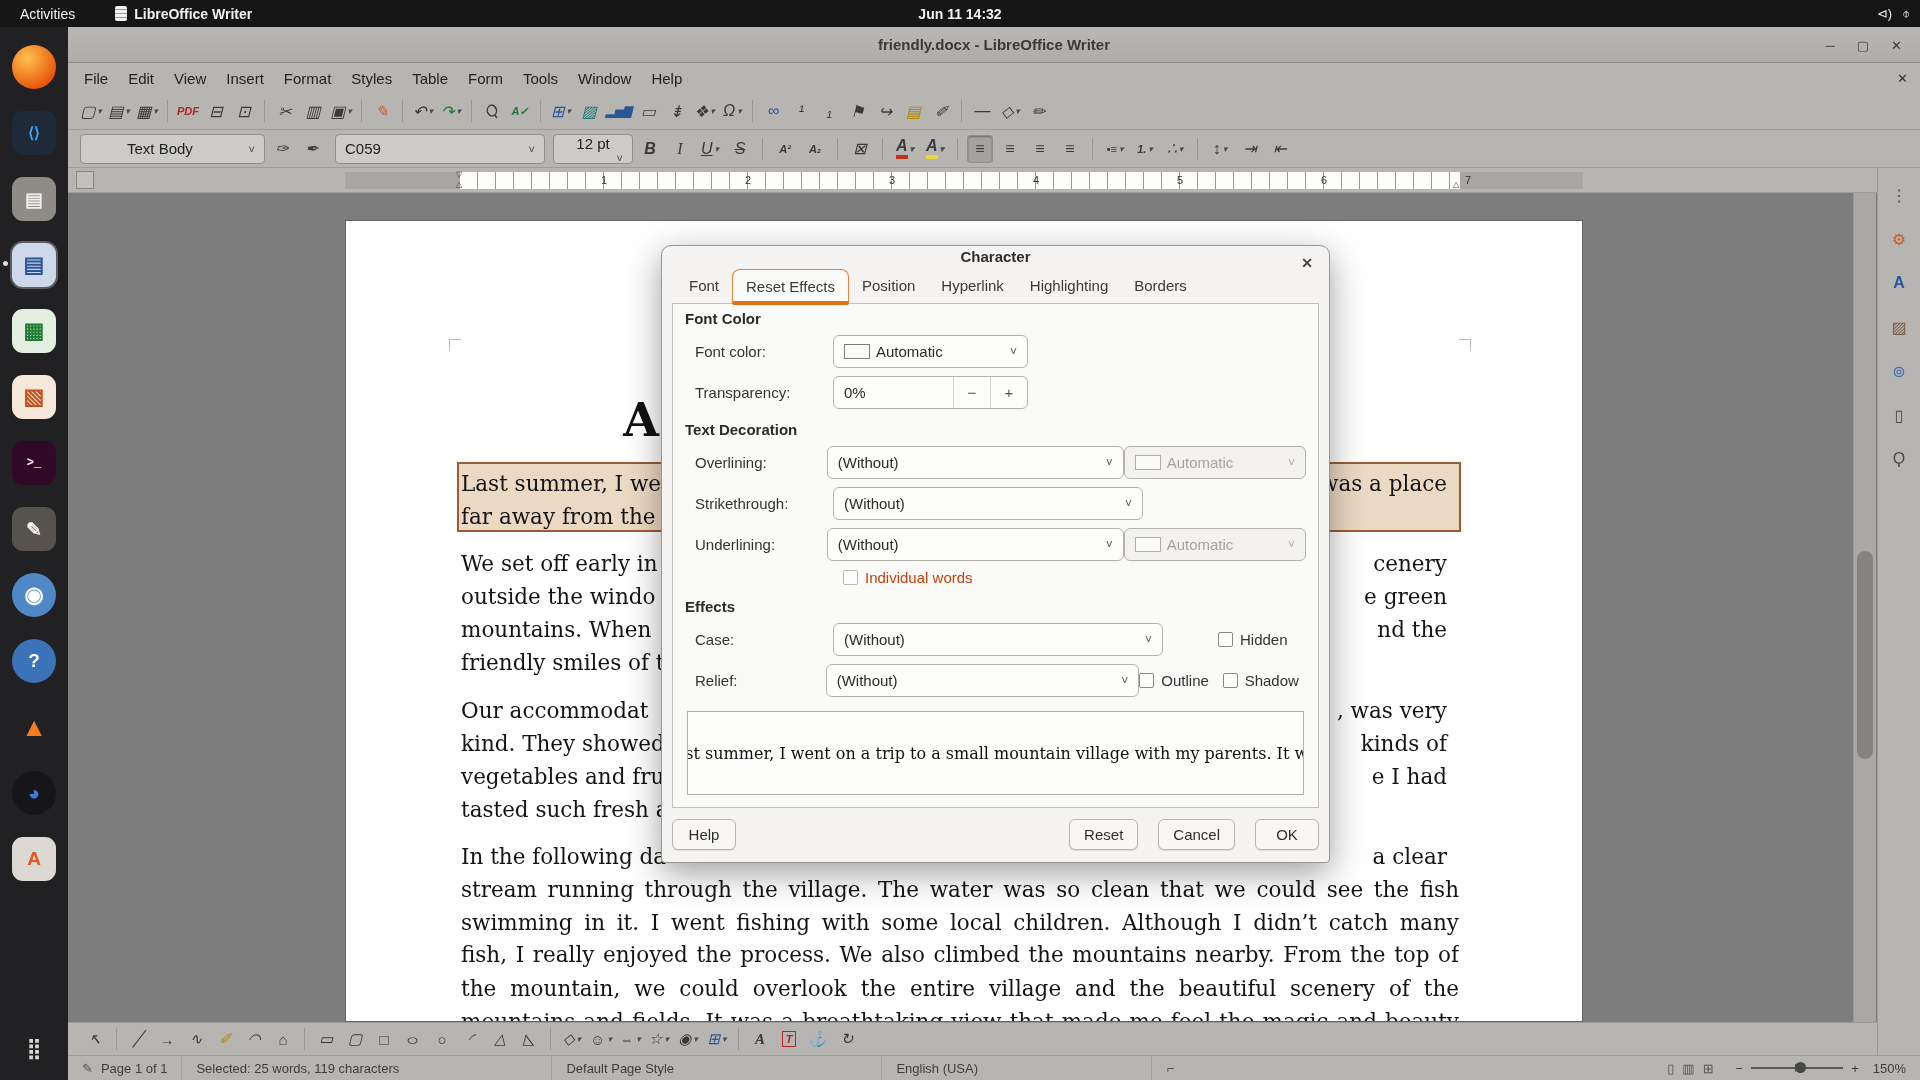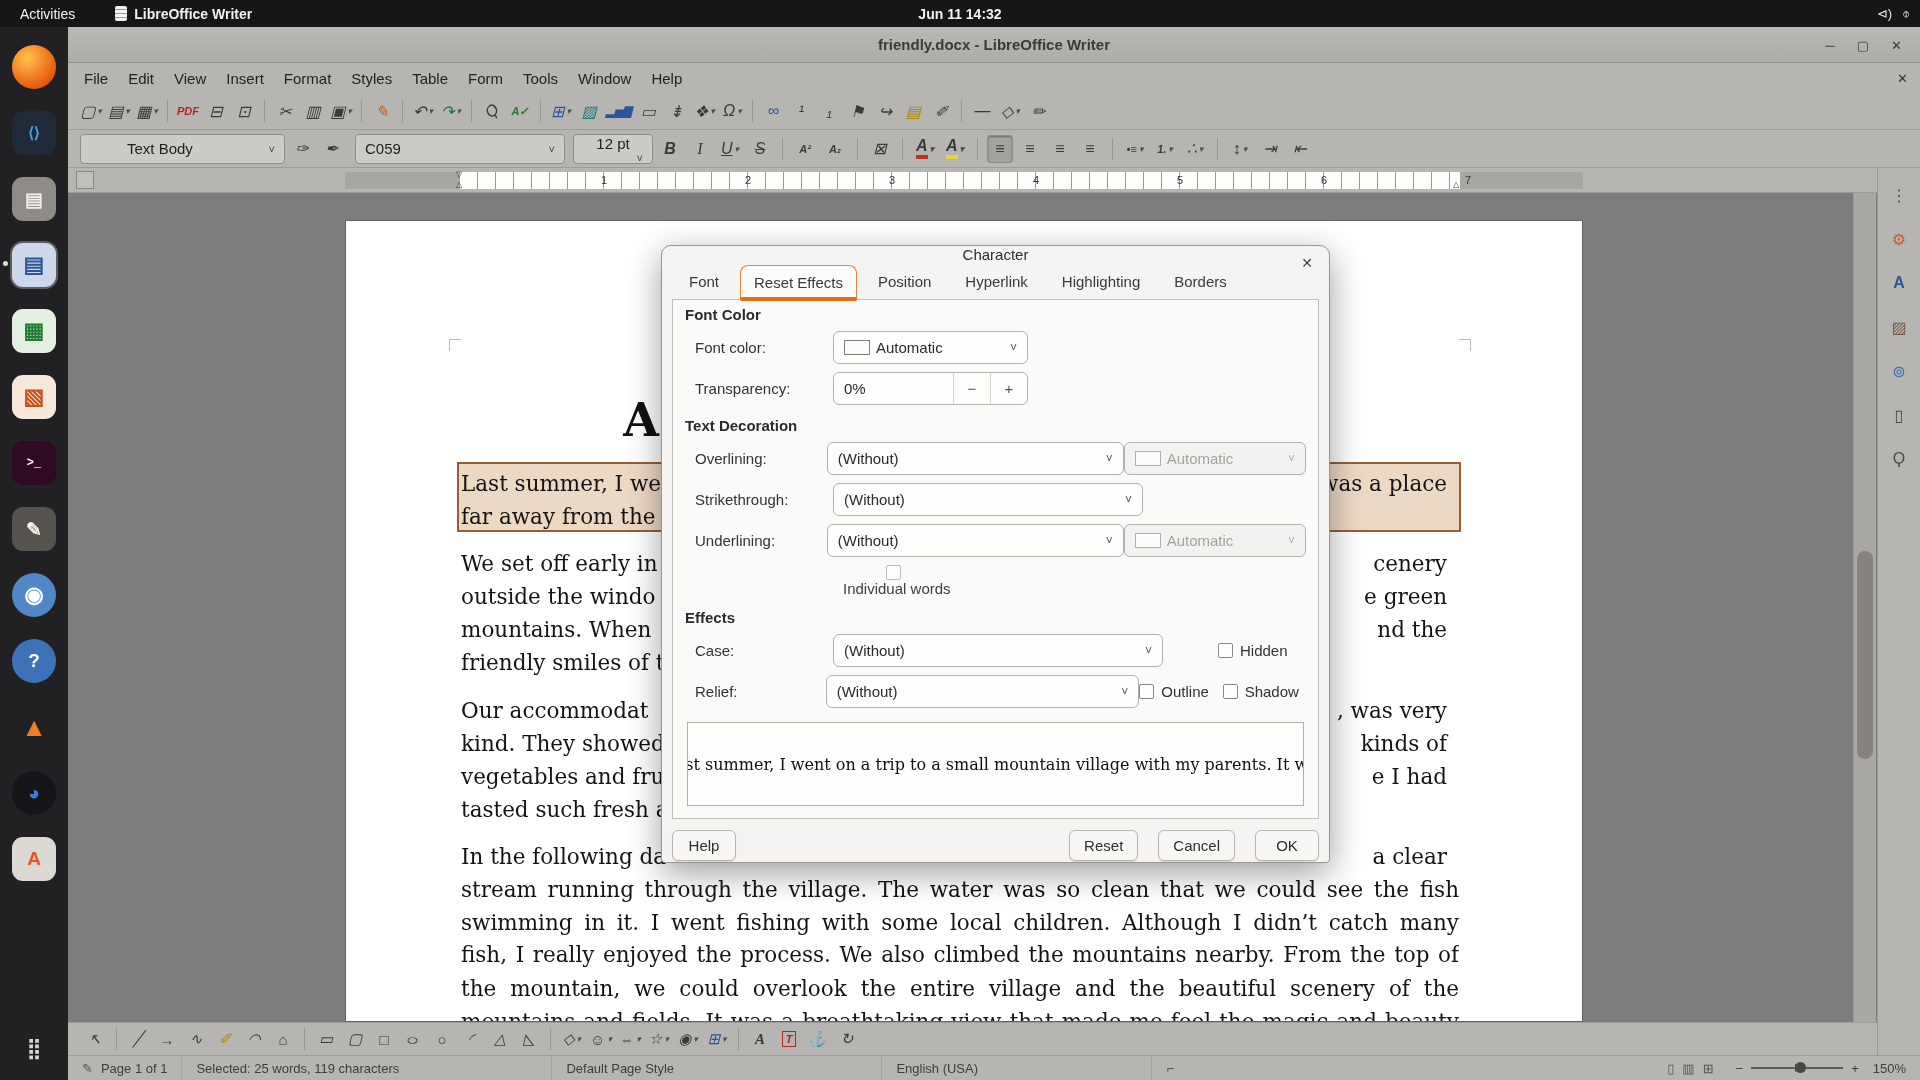--- a/index.html
+++ b/index.html
@@ -61,21 +61,21 @@
          color:#3a3a3a; font-size:16px; border-radius:3px; }
   .tbi .dd { font-size:9px; margin-left:2px; color:#4a4a4a; }
   .tbi.small i.g { font-size:11px; font-weight:bold; }
   .sep { width:1px; height:22px; background:#9a9896; margin:0 5px; }
   .c-red { color:#b3261e; } .c-green { color:#1d7a33; } .c-blue { color:#2a5699; }
   .c-orange { color:#cf5b23; } .c-teal { color:#1d7a7a; } .c-yellow { color:#b08a00; }
   .rot45 { transform:rotate(-45deg); display:inline-block; }
   .combo { height:30px; background:#cdcbc8; border:1px solid #8f8d8a; border-radius:4px;
            display:flex; align-items:center; padding:0 9px; font-size:15px; color:#1f1f1f; }
   .combo .chev { margin-left:auto; font-size:11px; color:#444; padding-left:8px; }
-  .w-style { width:205px;padding-left:46px; } .w-font { width:210px; margin-left:6px; } .w-size { width:80px; margin-left:4px;flex-direction:column; }
+  .w-style { width:185px;padding-left:46px; } .w-font { width:210px; margin-left:6px; } .w-size { width:80px; margin-left:4px;flex-direction:column; }
   .b { font-weight:bold; } .i { font-style:italic; font-family:"Liberation Serif",serif; }
   .u i.g { text-decoration:underline; } .s i.g { text-decoration:line-through; }
   .fcol i.g { border-bottom:4px solid #c3301f; line-height:1.05; }
   .hcol i.g { border-bottom:4px solid #e7d540; line-height:1.05; }
   .on { background:#a5a3a0; box-shadow:inset 0 1px 2px rgba(0,0,0,.35); border:1px solid #8f8d8a; }
 
   
   .ruler { position:absolute; left:68px; top:168px; right:42px; height:25px; background:#b7b5b2;
            border-bottom:1px solid #9e9c99; }
   .tabsel { position:absolute; left:8px; top:3px; width:18px; height:18px; border:1px solid #8a8886;
@@ -131,23 +131,23 @@
   .ztrack { position:relative; width:92px; height:2px; background:#5a5a5a; }
   .zthumb { position:absolute; left:44px; top:-5px; width:11px; height:11px; border-radius:50%;
             background:#474747; }
   .znotch { position:absolute; left:44px; top:-3px; width:1px; height:8px; background:#5a5a5a; }
 
   
   .dialog { position:absolute; left:661px; top:245px; width:669px; height:618px; background:#f5f4f2;
             border:1px solid #98968f; border-radius:10px 10px 4px 4px; z-index:50;
             box-shadow:0 10px 34px rgba(0,0,0,.38); display:flex; flex-direction:column; }
   .dtitle { height:34px; display:flex; align-items:center; justify-content:center; font-size:15px;
-            font-weight:normal; color:#2e2e2e; position:relative; }
+            font-weight:bold; color:#2e2e2e; position:relative; }
   .dclose { position:absolute; right:16px; top:9px; font-size:14px; color:#444; }
-  .dtabs { display:flex; gap:8px; padding:2px 14px 0; }
+  .dtabs { display:flex; gap:0; padding:2px 14px 0; }
   .dtab { padding:8px 13px; font-size:15px; color:#3a3a3a; position:relative; }
   .dtab.active { border:1px solid #e8823d; border-bottom:none; border-radius:8px 8px 0 0; background:#fbfbfa; }
   .dtab.active::after { content:""; position:absolute; left:-1px; right:-1px; bottom:-2px; height:4px;
                         background:#e2701a; border-radius:2px; }
   .dbody { flex:1; margin:0 10px; border:1px solid #c2c0bd; background:#fafaf9; padding:4px 12px 10px;
            display:flex; flex-direction:column; }
   .dhdr { font-weight:bold; font-size:15px; color:#2b2b2b; margin:8px 0 4px; }
   .drow { display:flex; align-items:center; margin:4px 0 4px 10px; }
   .dlabel { width:138px; font-size:15px; color:#333; }
   .dsel { height:33px; display:flex; align-items:center; padding:0 10px; border:1px solid #b3b1ae;
@@ -159,21 +159,21 @@
   .colcombo .sw { border-color:#b0aeab; }
   .colcombo .chev { color:#b0aeab; }
   .spin { width:195px; height:33px; display:flex; align-items:stretch; border:1px solid #b3b1ae;
           border-radius:6px; background:#fdfdfc; font-size:15px; color:#2b2b2b; overflow:hidden; }
   .spin .val { flex:1; display:flex; align-items:center; padding-left:10px; }
   .spin .sbtn { width:37px; display:flex; align-items:center; justify-content:center; color:#555;
                 border-left:1px solid #d6d4d1; }
   .cb { display:flex; align-items:center; font-size:15px; color:#333; }
   .cb .box { width:15px; height:15px; border:1px solid #8a8886; background:#fdfdfc; border-radius:2px;
              margin-right:7px; flex:0 0 auto; }
-  .cb.dis { color:#404040;flex-direction:column; } .cb.dis .box { border-color:#bcbab7; }
+  .cb.dis { color:#c2410c; } .cb.dis .box { border-color:#bcbab7; }
   .cb.right { margin-left:auto; width:88px; }
   .cb.right2 { width:88px; }
   .preview { margin:10px 2px 2px; height:84px; border:1px solid #b3b1ae; background:#fdfdfc;
              display:flex; align-items:center; justify-content:center; overflow:hidden;
              font-family:"DejaVu Serif","Liberation Serif",serif; font-size:16px; color:#101010; white-space:nowrap; }
   .dbtns { display:flex; align-items:center; padding:11px 10px 12px; gap:20px; }
   .btn { min-width:64px; height:31px; padding:0 14px; border:1px solid #b7b5b2; border-radius:6px;
          background:#f8f7f5; display:flex; align-items:center; justify-content:center; font-size:15px;
          color:#2e2e2e; box-shadow:0 1px 1px rgba(0,0,0,.10); }
   .spacer { flex:1; }

